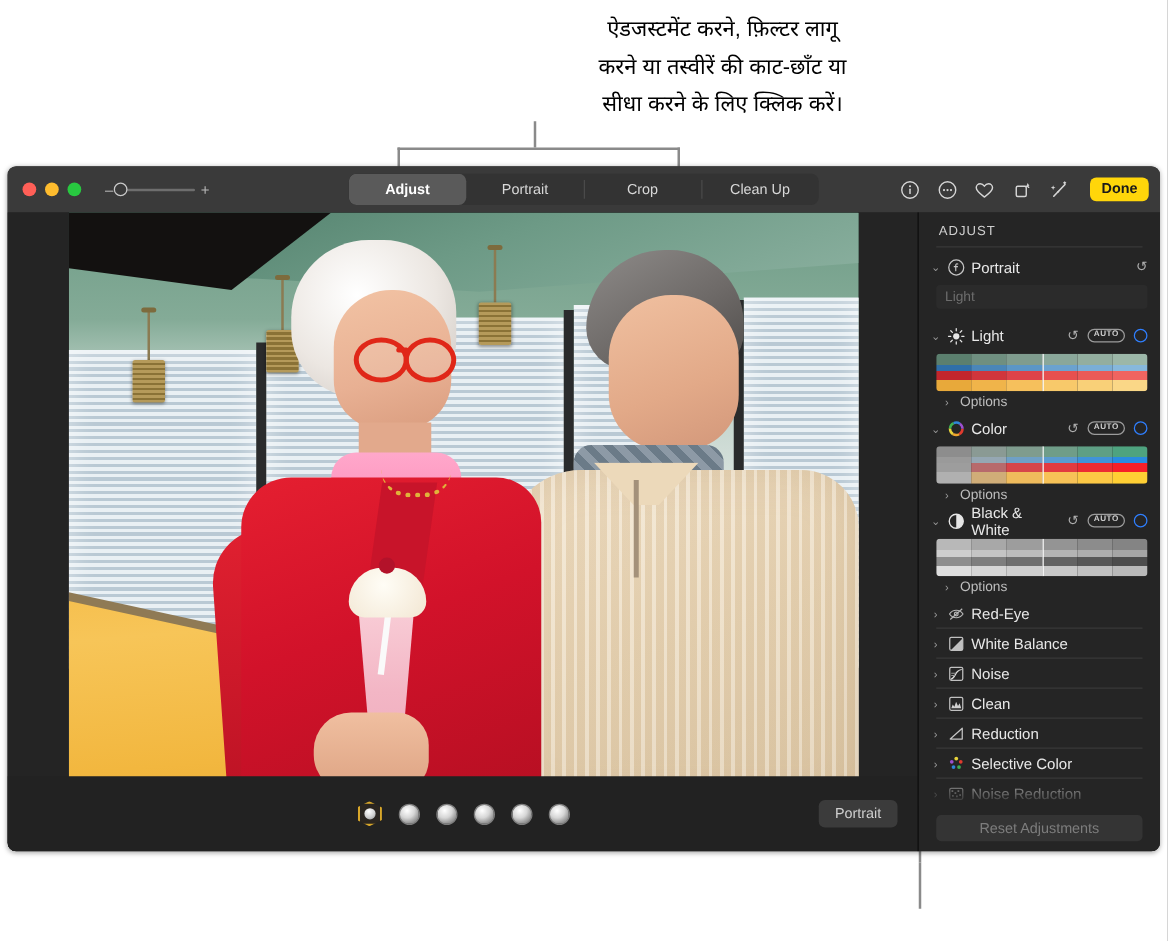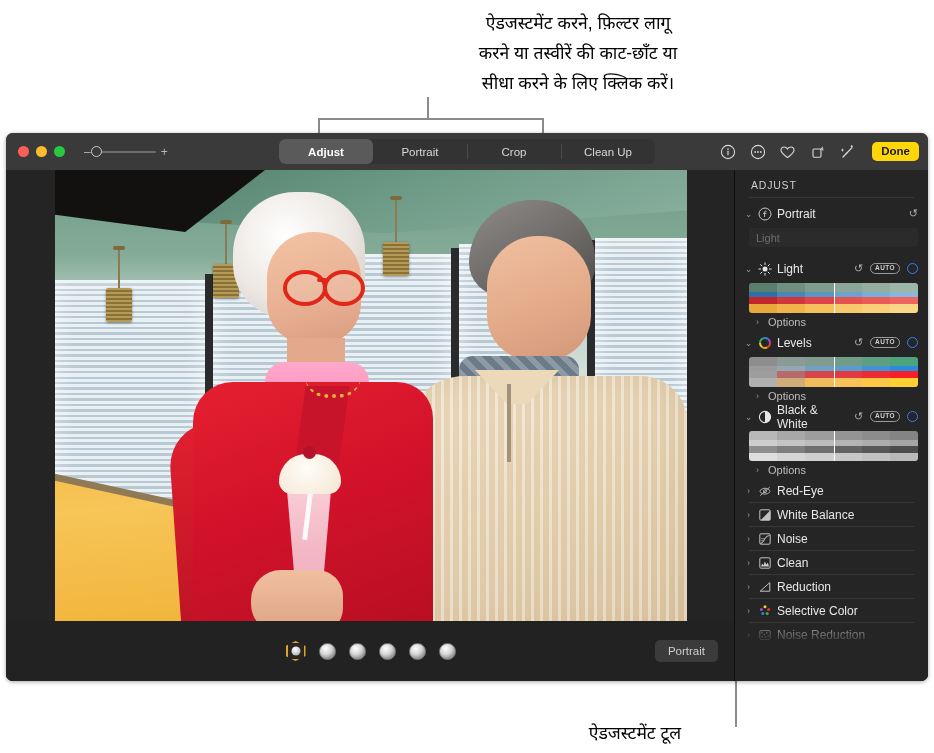--- a/index.html
+++ b/index.html
@@ -263,21 +263,20 @@
 
   <div class="callout-text" id="callout-top">ऐडजस्टमेंट करने, फ़िल्टर लागू
 करने या तस्वीरें की काट-छाँट या
 सीधा करने के लिए क्लिक करें।</div>
 
   <div class="line" style="left:427px; top:97px; width:1.5px; height:21px;"></div>
   <div class="line" style="left:318px; top:118px; width:226px; height:1.5px;"></div>
   <div class="line" style="left:318px; top:118px; width:1.5px; height:16px;"></div>
   <div class="line" style="left:542px; top:118px; width:1.5px; height:16px;"></div>
 
-  <div class="callout-text" id="callout-bottom">ऐडजस्टमेंट टूल</div>
   <div class="line" style="left:735px; top:690px; width:1.5px; height:37px;"></div>
 
   <div class="line" style="left:735px; top:375px; width:1.5px; height:315px;"></div>
   <div class="line" style="left:735px; top:375px; width:12px; height:1.5px;"></div>
   <div class="line" style="left:735px; top:647px; width:12px; height:1.5px;"></div>
 
   <div class="line" style="left:746px; top:172px; width:1.5px; height:12px;"></div>
   <div class="line" style="left:746px; top:172px; width:10px; height:1.5px;"></div>
 
   <div id="window">
@@ -482,21 +481,21 @@
           <span class="sb-icon">
             <svg width="14" height="14" viewBox="0 0 14 14">
               <circle cx="7" cy="7" r="5" fill="none" stroke="#e03b2e" stroke-width="2" stroke-dasharray="5.2 26"></circle>
               <circle cx="7" cy="7" r="5" fill="none" stroke="#f0a32c" stroke-width="2" stroke-dasharray="5.2 26" stroke-dashoffset="-5.2"></circle>
               <circle cx="7" cy="7" r="5" fill="none" stroke="#e8d33b" stroke-width="2" stroke-dasharray="5.2 26" stroke-dashoffset="-10.4"></circle>
               <circle cx="7" cy="7" r="5" fill="none" stroke="#3fae52" stroke-width="2" stroke-dasharray="5.2 26" stroke-dashoffset="-15.6"></circle>
               <circle cx="7" cy="7" r="5" fill="none" stroke="#2f86d8" stroke-width="2" stroke-dasharray="5.2 26" stroke-dashoffset="-20.8"></circle>
               <circle cx="7" cy="7" r="5" fill="none" stroke="#9b4fd0" stroke-width="2" stroke-dasharray="5.2 26" stroke-dashoffset="-26"></circle>
             </svg>
           </span>
-          <span class="sb-label">Levels</span>
+          <span class="sb-label">Color</span>
           <span class="sb-right">
             <span class="revert">↺</span>
             <span class="auto-pill">AUTO</span>
             <span class="blue-ring"></span>
           </span>
         </div>
         <div class="filmstrip">
           <div class="fs-cell" style="background:linear-gradient(#8d8d8d 0 30%,#9a9a9a 30% 46%,#9d9d9d 46% 70%,#b0b0b0 70% 100%);"></div>
           <div class="fs-cell" style="background:linear-gradient(#8a9a94 0 30%,#95a7b3 30% 46%,#b76a6c 46% 70%,#d0ad78 70% 100%);"></div>
           <div class="fs-cell" style="background:linear-gradient(#7f9c8e 0 30%,#6fa0c6 30% 46%,#d6454a 46% 70%,#efbb5c 70% 100%);"></div>
@@ -627,17 +626,18 @@
                   <rect x="9.4" y="7.4" width="1.4" height="1.4"></rect>
                   <rect x="3.6" y="8" width="1.4" height="1.4"></rect>
                   <rect x="6.8" y="8.4" width="1.4" height="1.4"></rect>
                 </g>
               </svg>
           </span>
           <span class="sb-label">Noise Reduction</span>
         </div>
 
         <div class="fade-bottom"></div>
+        <div id="reset-btn">Reset Adjustments</div>
       </div>
 
     </div>
   </div>
 </div>
 
 </body></html>

